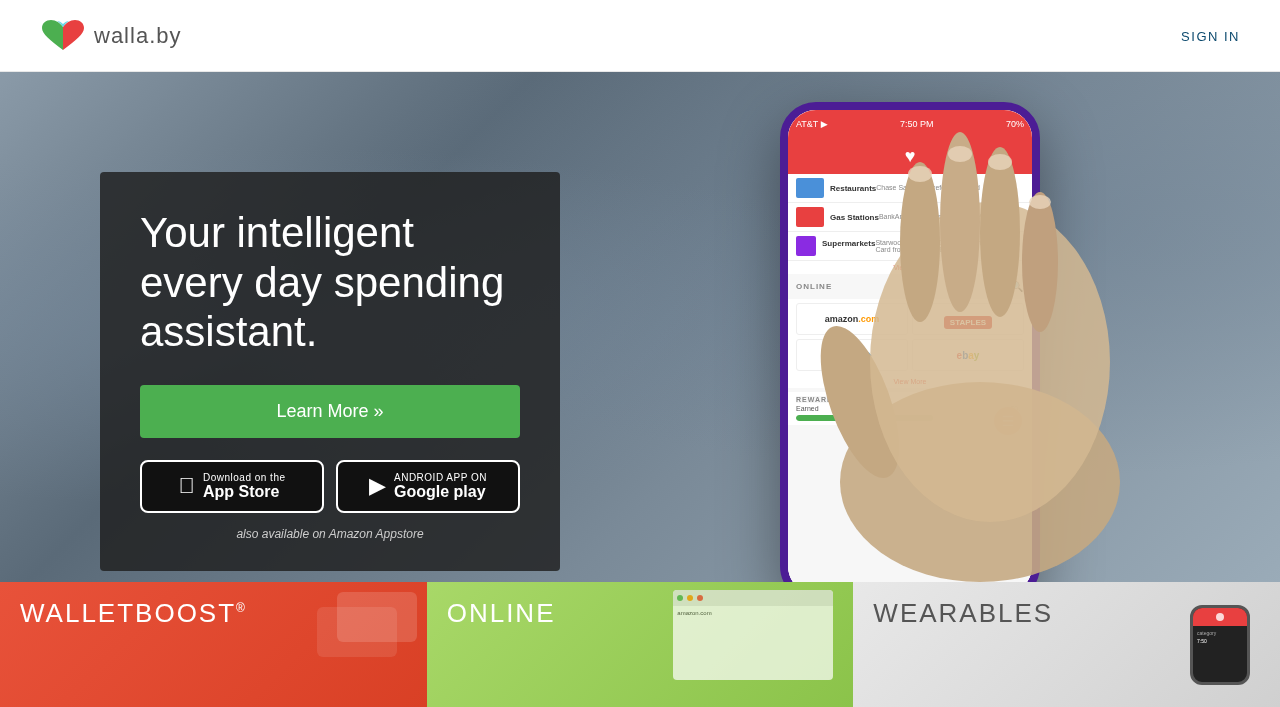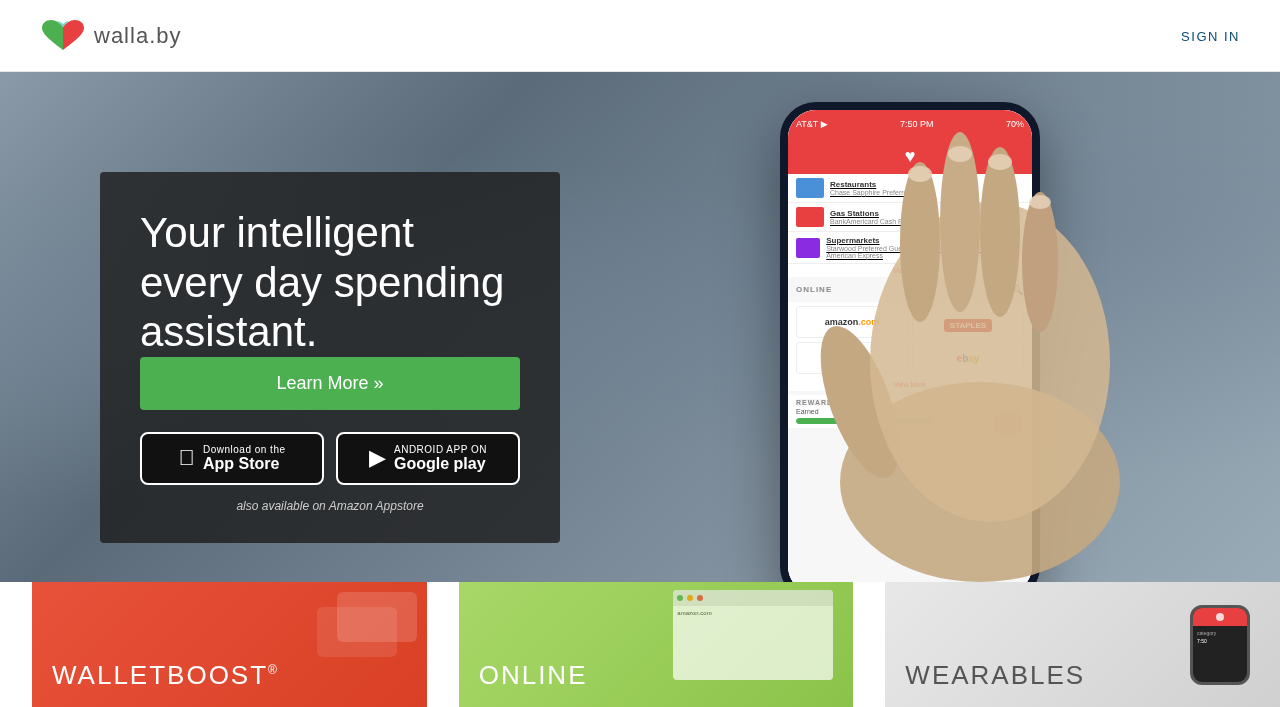--- a/index.html
+++ b/index.html
@@ -87,20 +87,21 @@
       width: 460px;
       background: rgba(30,30,30,0.82);
       border-radius: 4px;
       padding: 36px 40px 30px 40px;
       color: #fff;
     }
     .hero-headline {
       font-size: 42px;
       font-weight: 300;
       line-height: 1.18;
+      margin-bottom: 28px;
     }
     .learn-more-btn {
       display: block;
       width: 100%;
       background: #4caf50;
       color: #fff;
       text-align: center;
       padding: 16px 0;
       font-size: 18px;
       font-weight: 400;
@@ -158,21 +159,21 @@
       right: 240px;
       top: 30px;
       width: 260px;
       height: 500px;
     }
     .phone-outer {
       width: 260px;
       height: 500px;
       background: #f5f0eb;
       border-radius: 36px;
-      border: 8px solid #0f172a;
+      border: 8px solid #4c1d95;
       box-shadow: 0 20px 60px rgba(0,0,0,0.4);
       overflow: hidden;
       position: relative;
     }
     .phone-screen {
       width: 100%;
       height: 100%;
       background: #fff;
       overflow: hidden;
     }
@@ -219,22 +220,21 @@
       background: #fff;
       border-bottom: 1px solid #eee;
     }
     .cat-icon {
       width: 28px;
       height: 20px;
       border-radius: 2px;
     }
     .cat-info {
       display: flex;
-      flex-direction: column;
-      text-decoration: underline;
+      flex-direction: row;
     }
     .cat-name {
       font-size: 8px;
       font-weight: 700;
       color: #333;
     }
     .cat-card {
       font-size: 7px;
       color: #888;
     }
@@ -324,23 +324,21 @@
       display: flex;
       width: 1280px;
       height: 125px;
       overflow: hidden;
     }
     .bottom-card {
       flex: 1;
       position: relative;
       overflow: hidden;
       display: flex;
-      align-items: flex-end;
       padding: 16px 20px;
-      margin-left: 32px;
     }
     .bottom-card-label {
       font-size: 26px;
       font-weight: 300;
       letter-spacing: 2px;
       text-transform: uppercase;
       color: #333;
       z-index: 2;
       position: relative;
     }

